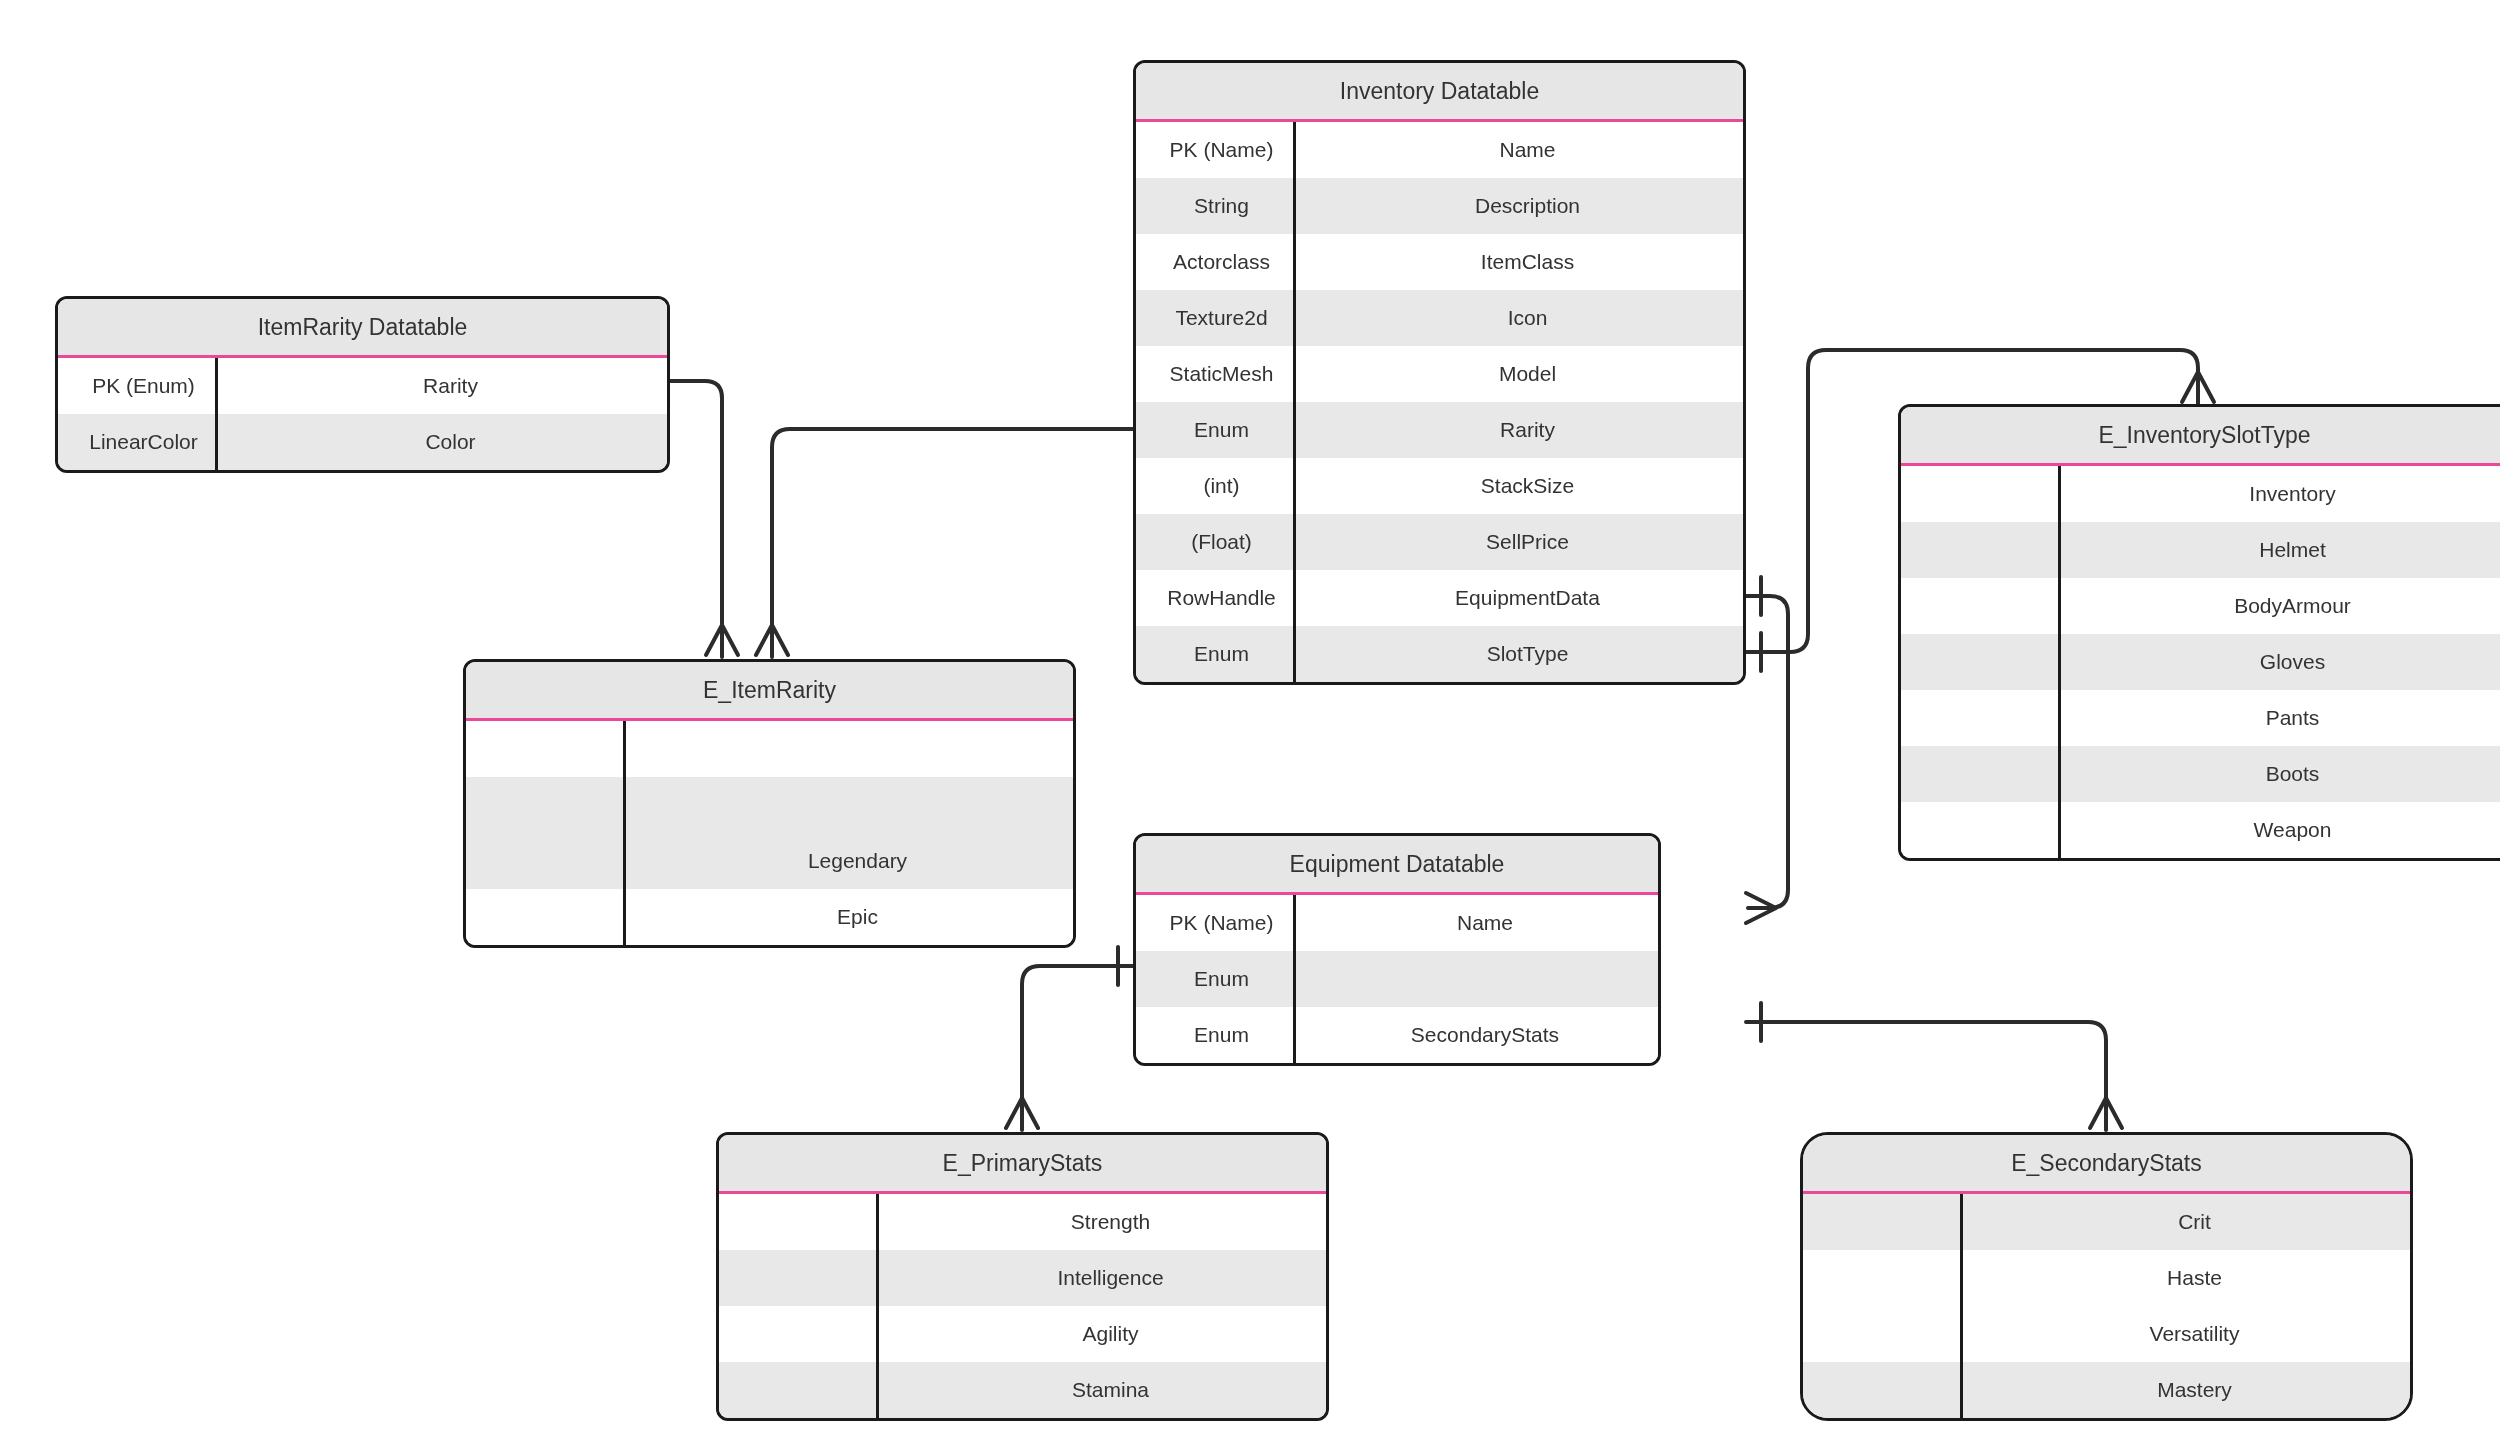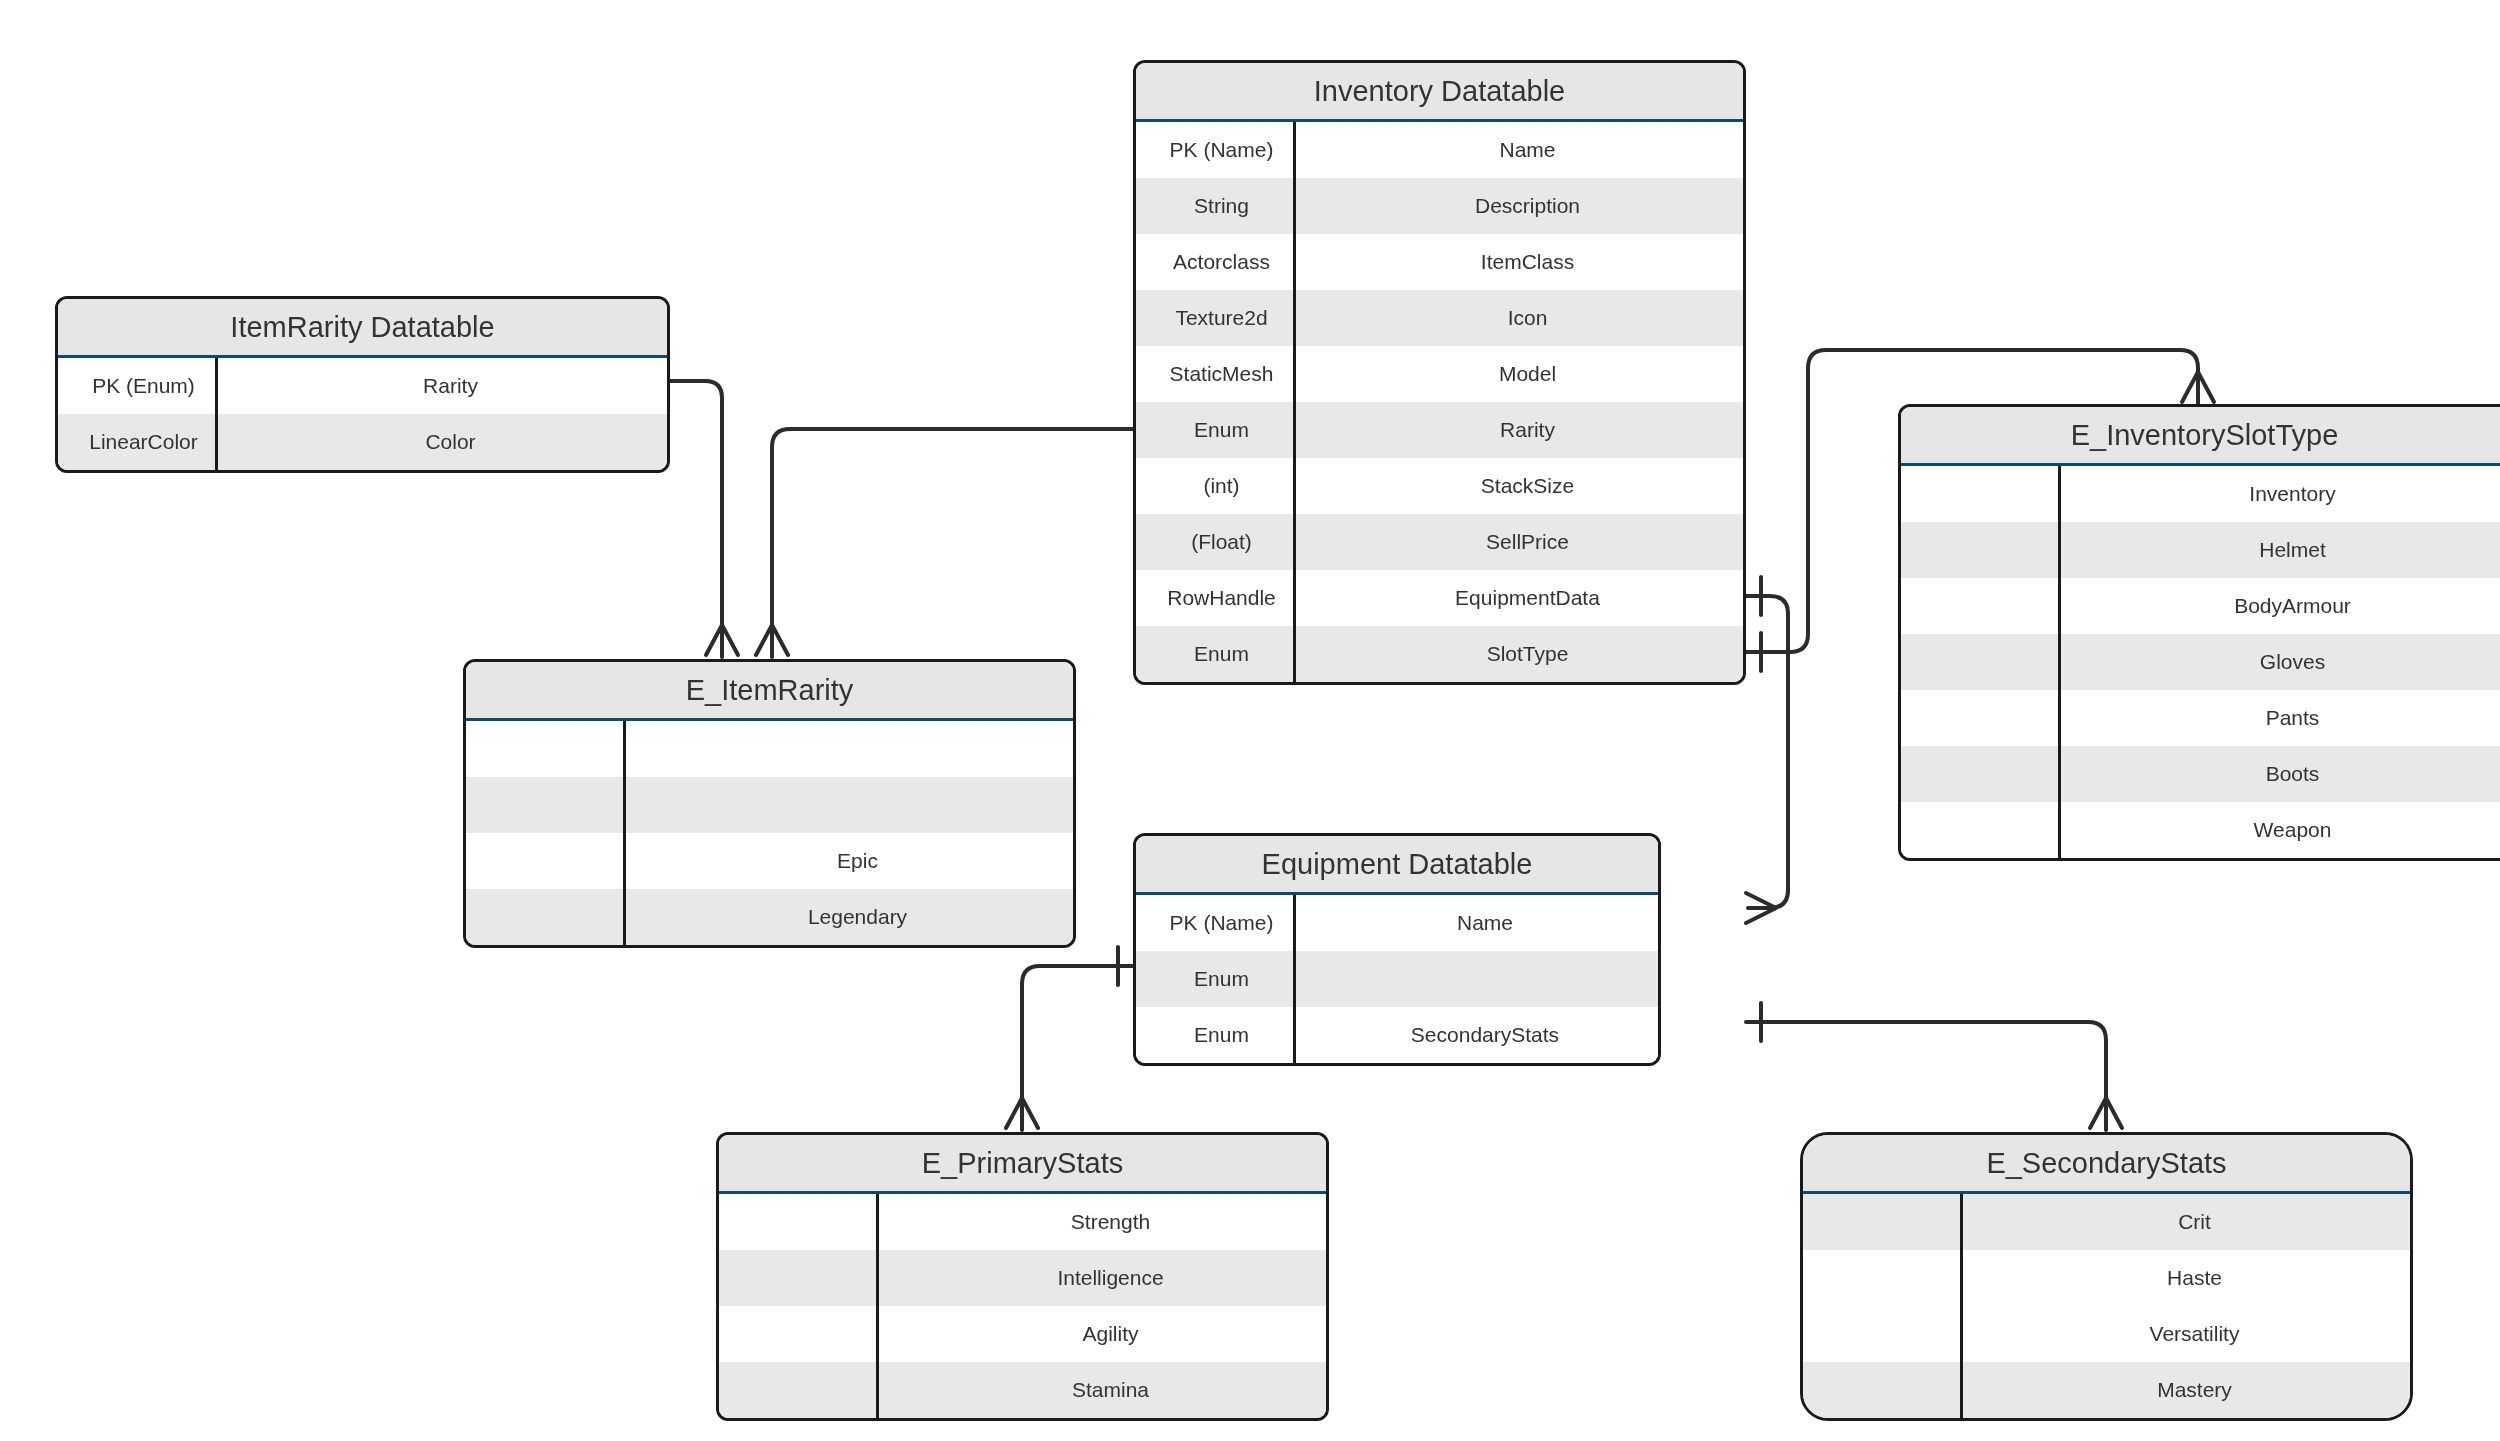--- a/index.html
+++ b/index.html
@@ -15,25 +15,25 @@
     position:absolute;
     box-sizing:border-box;
     border:3px solid #1a1a1a;
     border-radius:12px;
     background:#ffffff;
     overflow:hidden;
   }
   .entity-title{
     background:#e6e6e6;
     text-align:center;
-    font-size:29px;
+    font-size:23px;
     line-height:56px;
     height:56px;
     color:#333333;
-    border-bottom:3px solid #0c4a6e;
+    border-bottom:3px solid #ec4899;
     white-space:nowrap;
   }
   .rows{display:block;text-align:center;}
   .row{
     display:flex;
     height:56px;
     align-items:center;
     background:#ffffff;
   }
   .row.alt{background:#e8e8e8;}
@@ -185,27 +185,27 @@
 
   <div class="entity enum" id="ent-itemrarity-e">
     <div class="entity-title">E_ItemRarity</div>
     <div class="rows">
       <div class="row">
         <div class="cell-type"></div>
       </div>
       <div class="row alt">
         <div class="cell-type"></div>
       </div>
+      <div class="row alt">
+        <div class="cell-type"></div>
+        <div class="cell-name">Legendary</div>
+      </div>
       <div class="row">
         <div class="cell-type"></div>
         <div class="cell-name">Epic</div>
-      </div>
-      <div class="row alt">
-        <div class="cell-type"></div>
-        <div class="cell-name">Legendary</div>
       </div>
     </div>
   </div>
 
   <div class="entity enum" id="ent-slottype-e">
     <div class="entity-title">E_InventorySlotType</div>
     <div class="rows">
       <div class="row">
         <div class="cell-type"></div>
         <div class="cell-name">Inventory</div>

